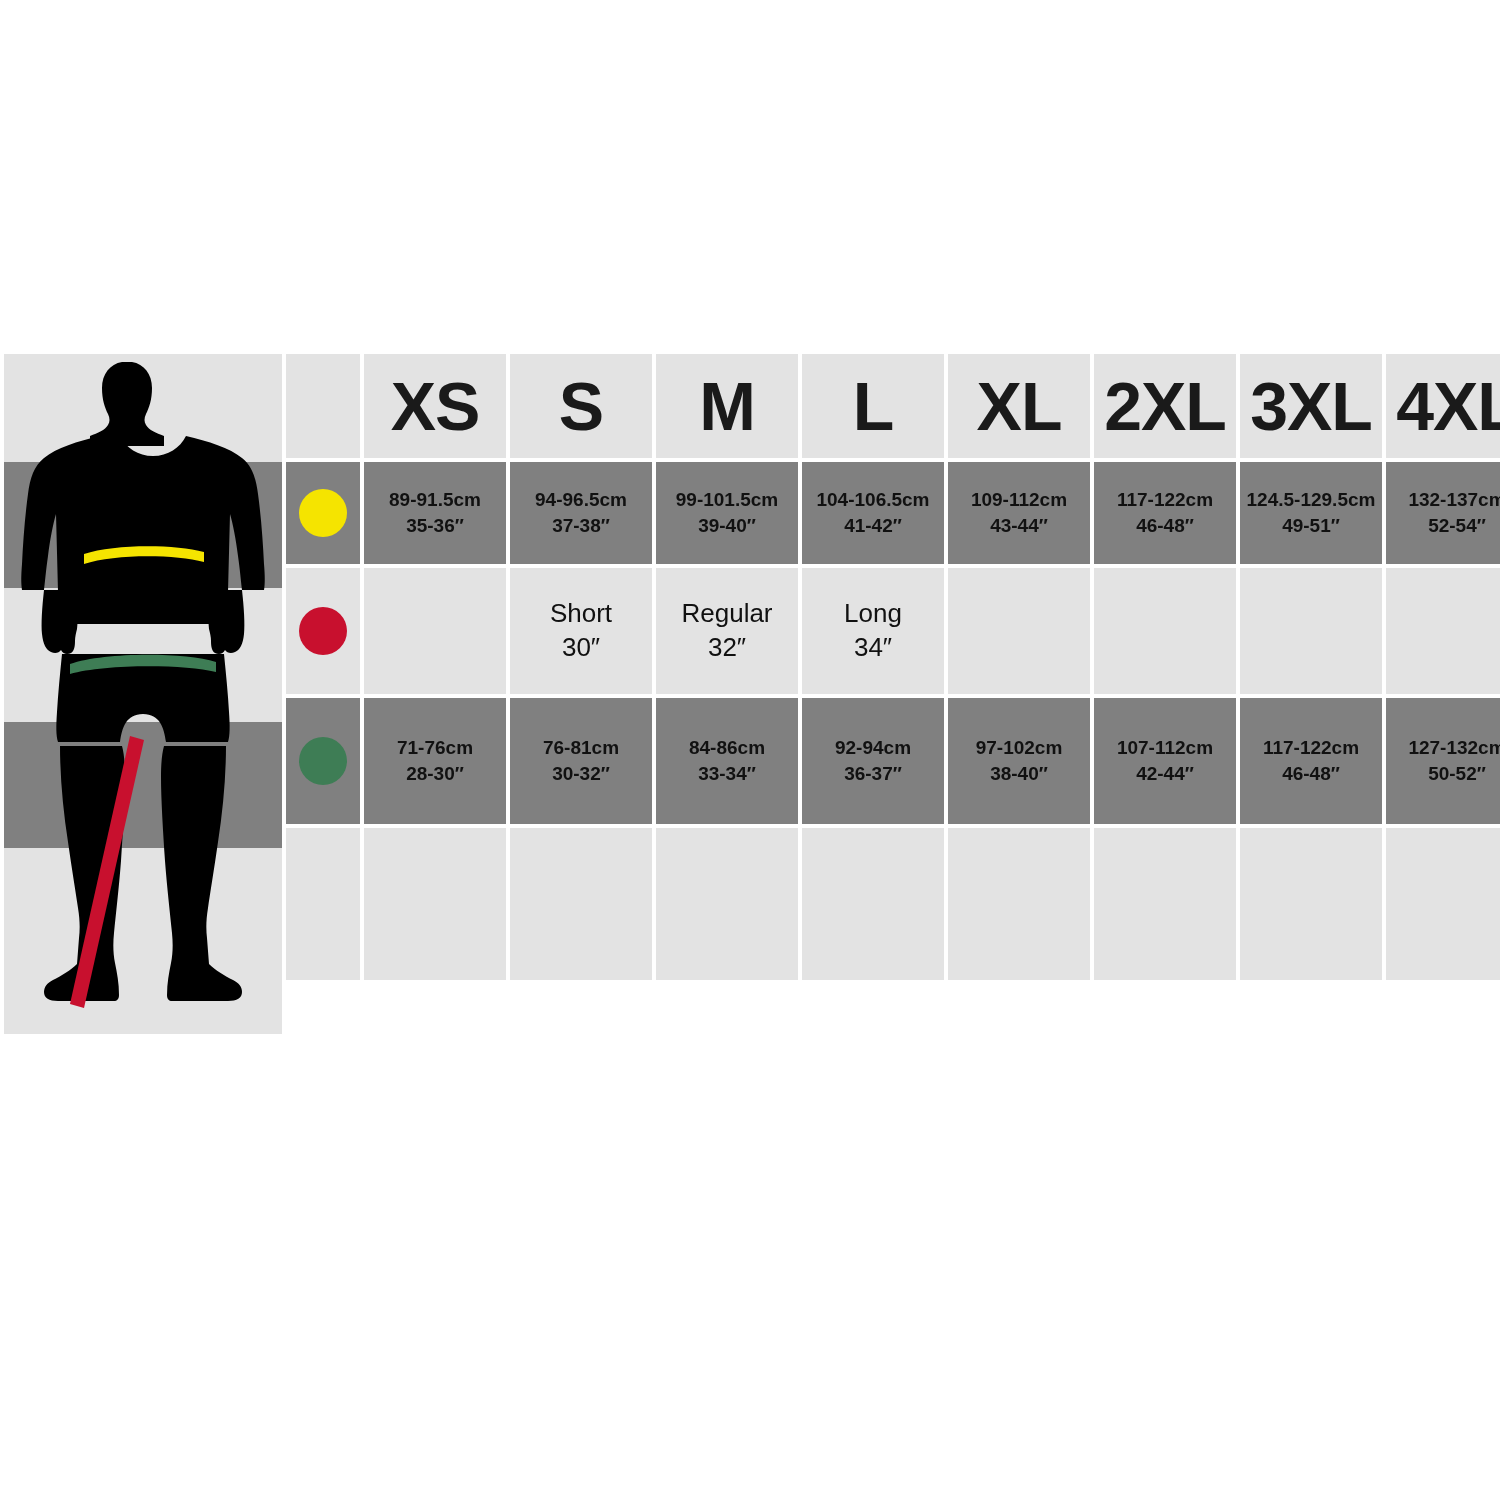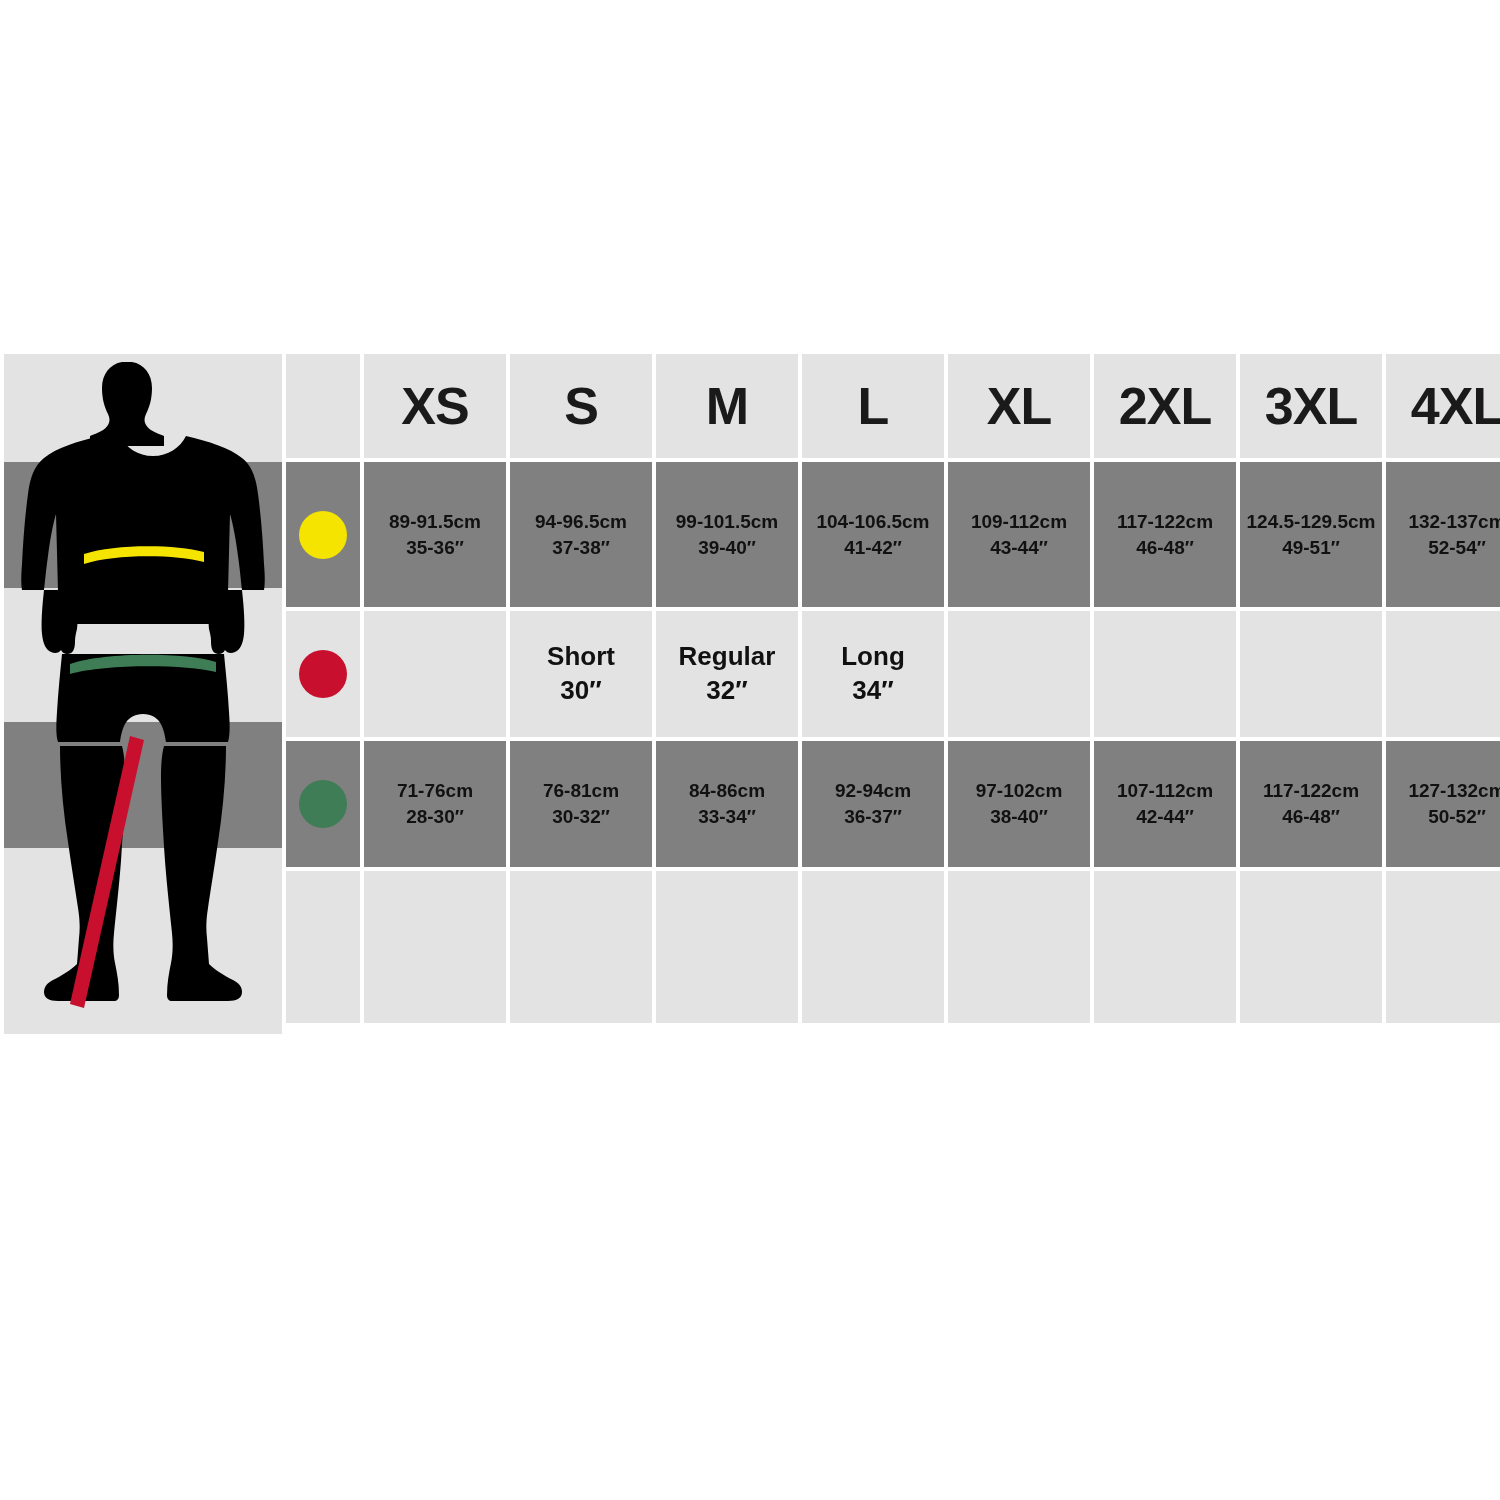--- a/index.html
+++ b/index.html
@@ -31,44 +31,44 @@
     vertical-align: middle;
     text-align: center;
   }
   
   col.c-figure { width: 278px; }
   col.c-dot    { width: 74px; }
   col.c-size   { width: 142px; }
 
   
   tr.r-head td { height: 104px; }
-  tr.r-chest td { height: 145px; }
+  tr.r-chest td { height: 102px; }
   tr.r-leg td { height: 126px; }
   tr.r-waist td { height: 126px; margin-left: 48px; }
   tr.r-foot td { height: 152px; }
 
   .cell-light { background: #e3e3e3; }
   .cell-dark  { background: #808080; }
 
   .size-head {
-    font-size: 52px;
+    font-size: 68px;
     font-weight: bold;
     color: #1a1a1a;
     line-height: 1;
     letter-spacing: -1px;
   }
   .meas {
     font-size: 19px;
     font-weight: bold;
     color: #111111;
     line-height: 1.35;
   }
   .leg-label {
     font-size: 26px;
-    font-weight: bold;
+    font-weight: normal;
     color: #111111;
     line-height: 1.3;
   }
   .dot {
     width: 48px;
     height: 48px;
     border-radius: 50%;
     margin: 0 auto;
     display: block;
   }

